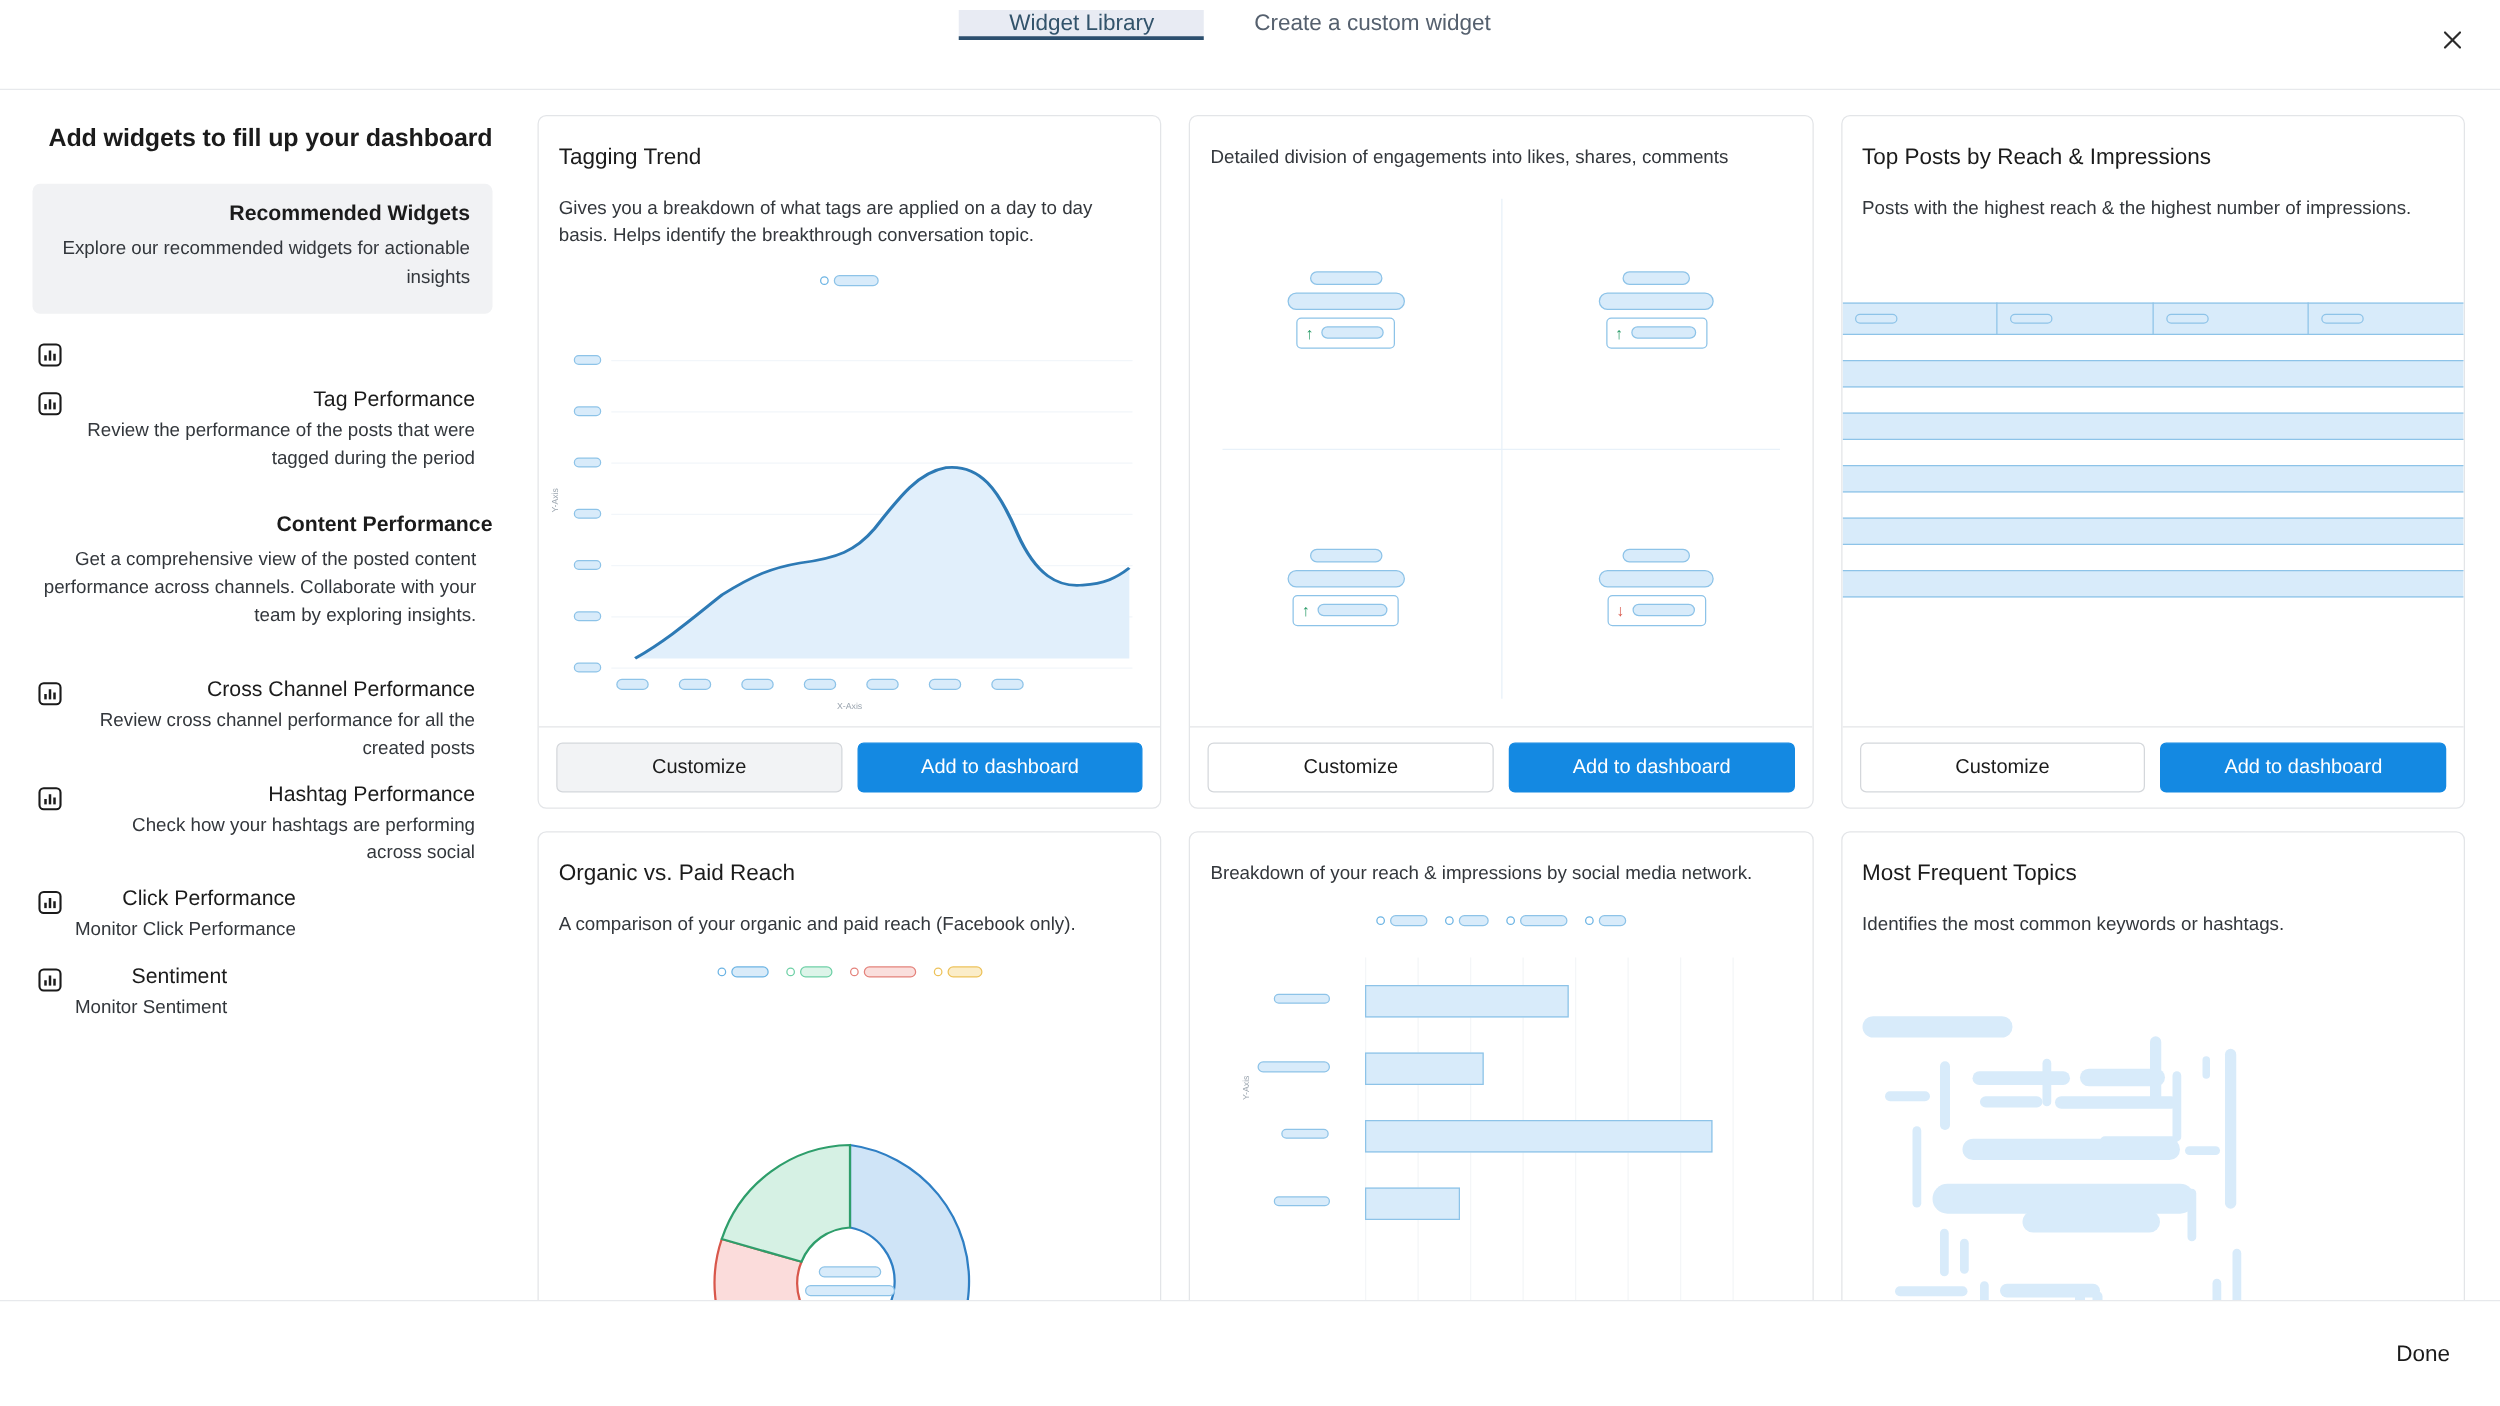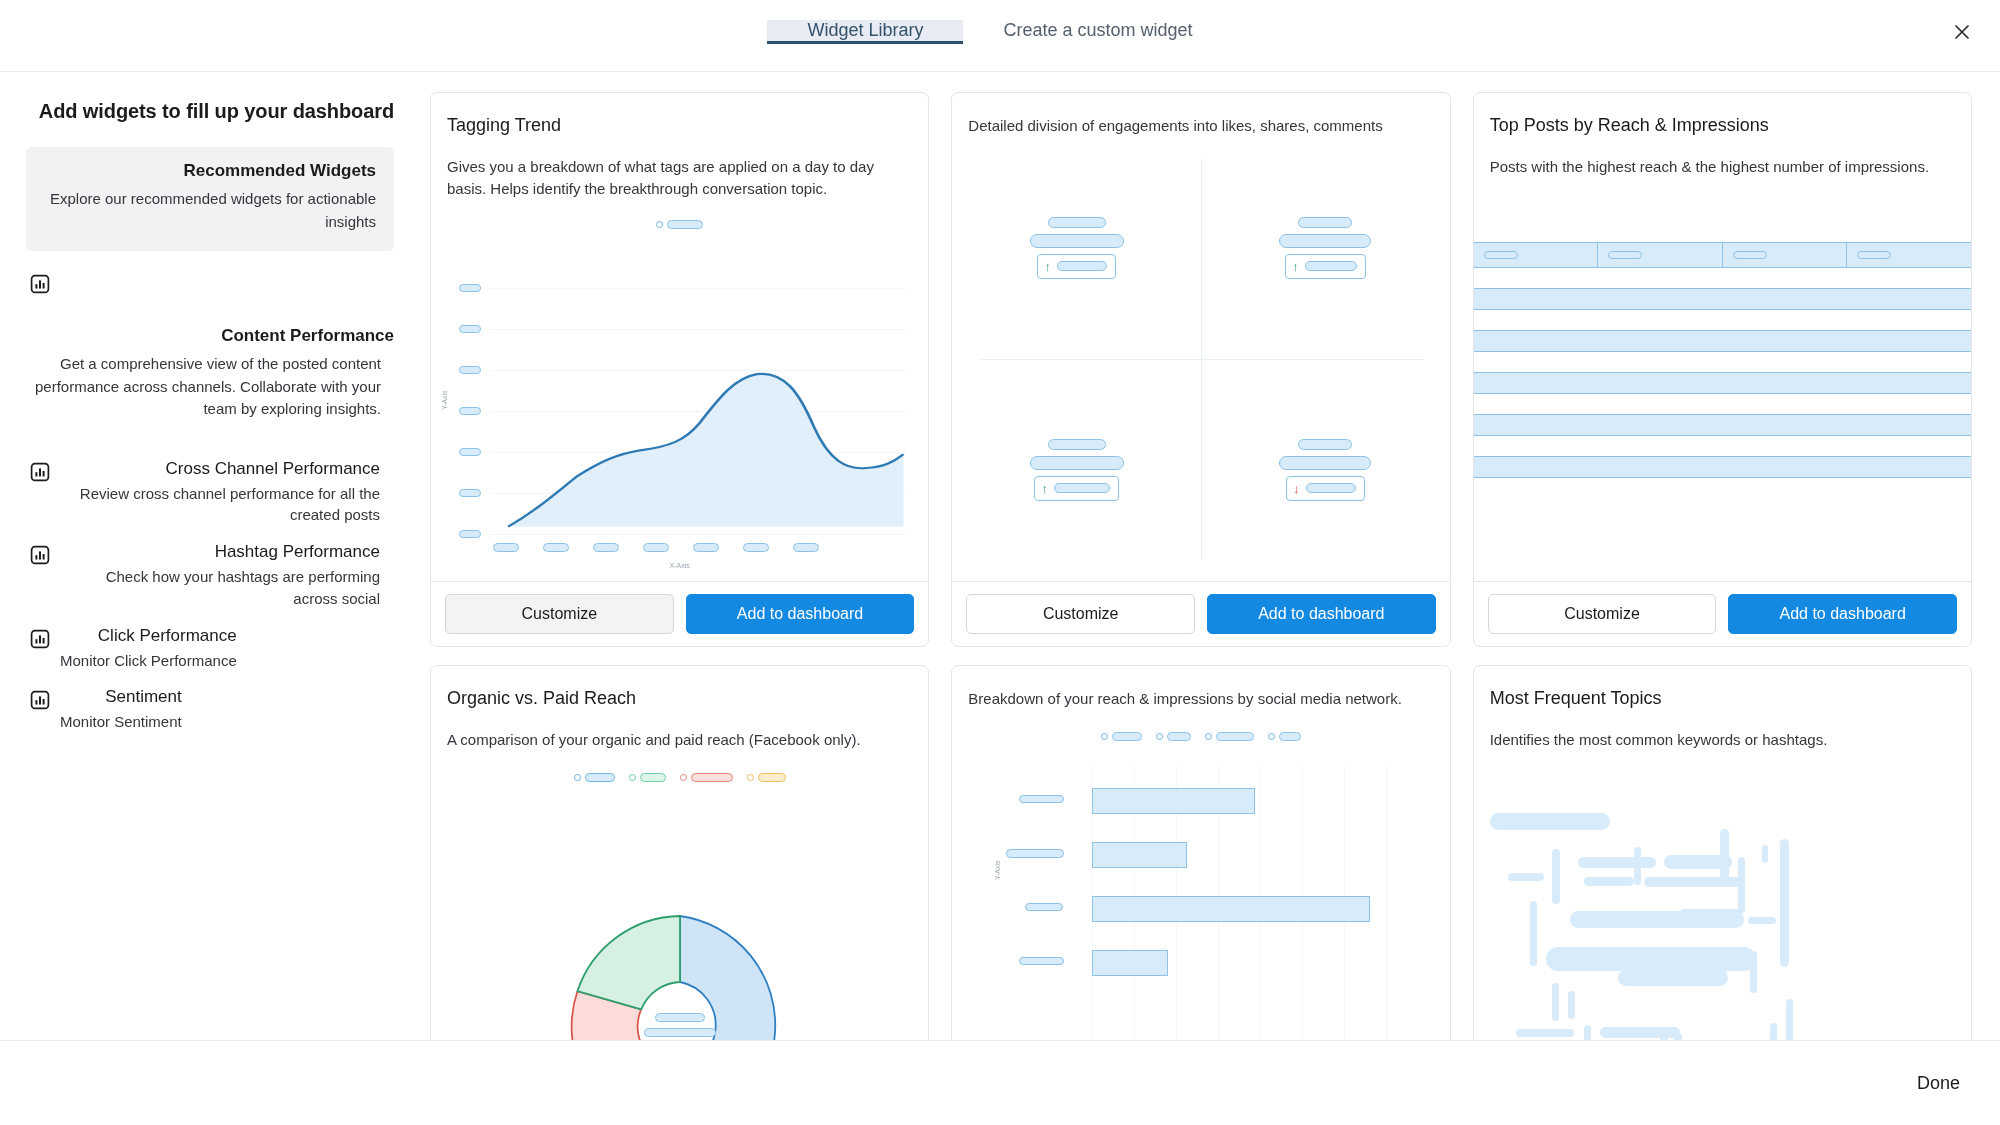--- a/index.html
+++ b/index.html
@@ -13,21 +13,21 @@
 
   
   .topbar{
     position:relative;
     height:72px;
     display:flex;
     align-items:flex-start;
     justify-content:center;
     border-bottom:1px solid #e7e9ec;
   }
-  .tabs{ display:flex; align-items:center; height:48px; margin-top:8px; }
+  .tabs{ display:flex; align-items:flex-start; height:48px; margin-top:8px; }
   .tab{
     display:flex; align-items:center; justify-content:center;
     padding:0 40px;
     font-size:18px;
     color:#55606e;
     cursor:pointer;
     border-bottom:3px solid transparent;
     background:transparent;
   }
   .tab.active{
@@ -331,20 +331,34 @@
         <span class="sb-item-icon">
           <svg width="20" height="20" viewBox="0 0 20 20">
             <rect x="1.6" y="1.6" width="16.8" height="16.8" rx="3.4" ry="3.4" fill="none" stroke="#1b1b1b" stroke-width="1.7"></rect>
             <rect x="5.4" y="10.2" width="2" height="4.3" fill="#1b1b1b"></rect>
             <rect x="9" y="6.4" width="2" height="8.1" fill="#1b1b1b"></rect>
             <rect x="12.6" y="9" width="2" height="5.5" fill="#1b1b1b"></rect>
           </svg>
         </span>
       </div>
 
+      <div class="sb-item">
+        <span class="sb-item-icon">
+          <svg width="20" height="20" viewBox="0 0 20 20">
+            <rect x="1.6" y="1.6" width="16.8" height="16.8" rx="3.4" ry="3.4" fill="none" stroke="#1b1b1b" stroke-width="1.7"></rect>
+            <rect x="5.4" y="10.2" width="2" height="4.3" fill="#1b1b1b"></rect>
+            <rect x="9" y="6.4" width="2" height="8.1" fill="#1b1b1b"></rect>
+            <rect x="12.6" y="9" width="2" height="5.5" fill="#1b1b1b"></rect>
+          </svg>
+        </span>
+        <div>
+          <div class="sb-item-label">Tag Performance</div>
+          <div class="sb-item-desc">Review the performance of the posts that were tagged during the period</div>
+        </div>
+      </div>
     </div>
 
     <div class="sb-section plain" style="margin-top:18px;">
       <div class="sb-section-title">Content Performance</div>
       <div class="sb-section-desc" style="max-width:355px;">Get a comprehensive view of the posted content performance across channels. Collaborate with your team by exploring insights.</div>
     </div>
 
     <div>
       <div class="sb-item">
         <span class="sb-item-icon">

